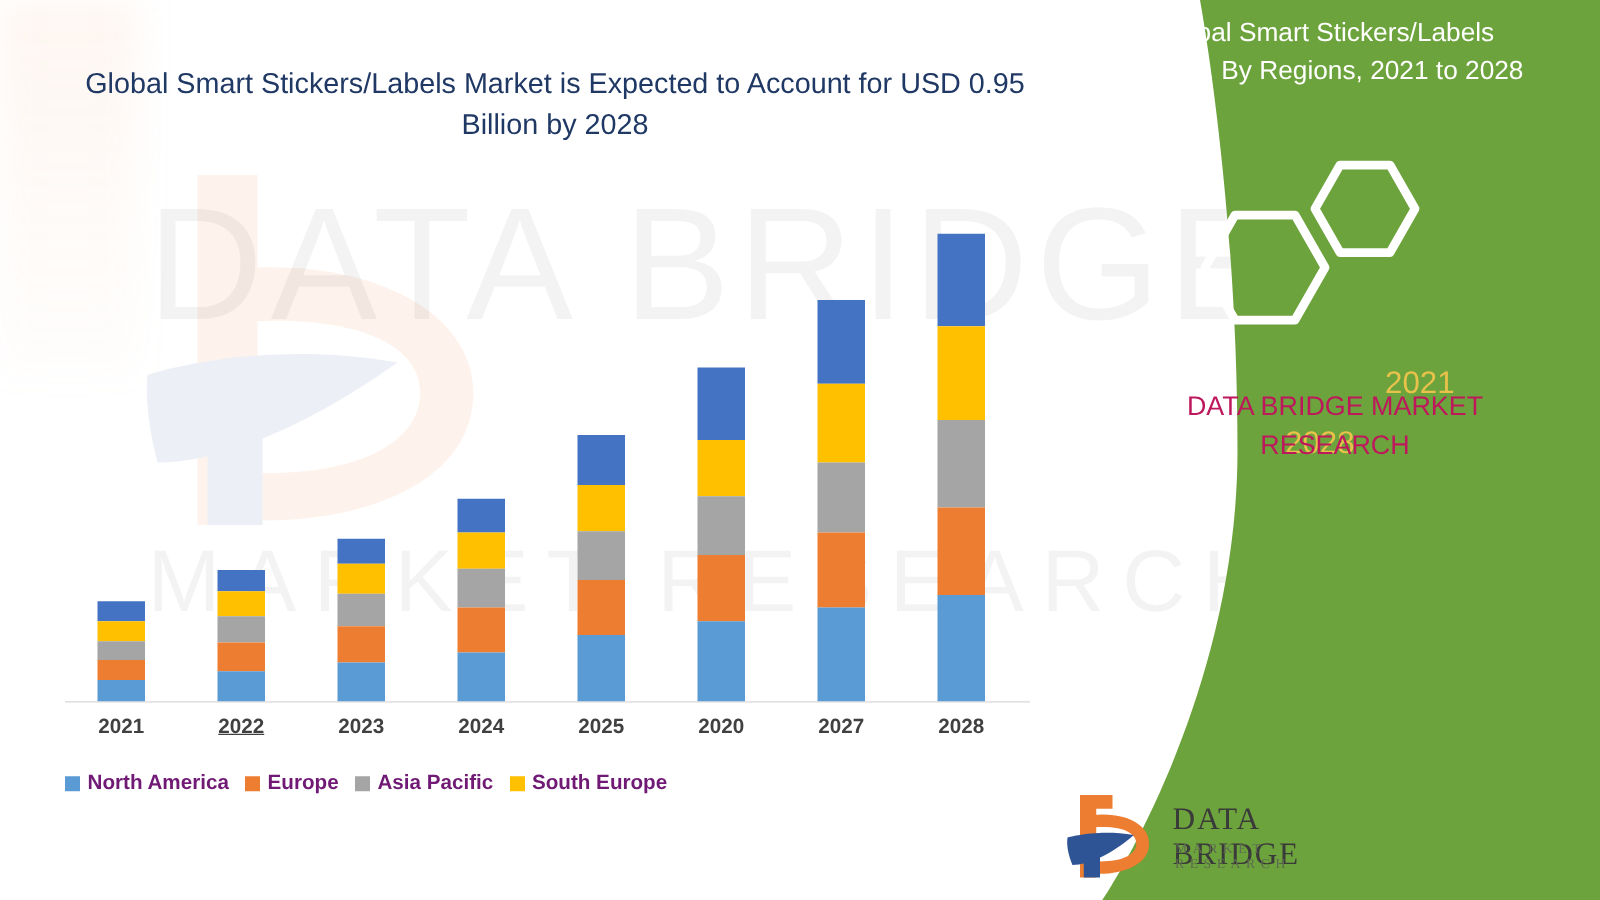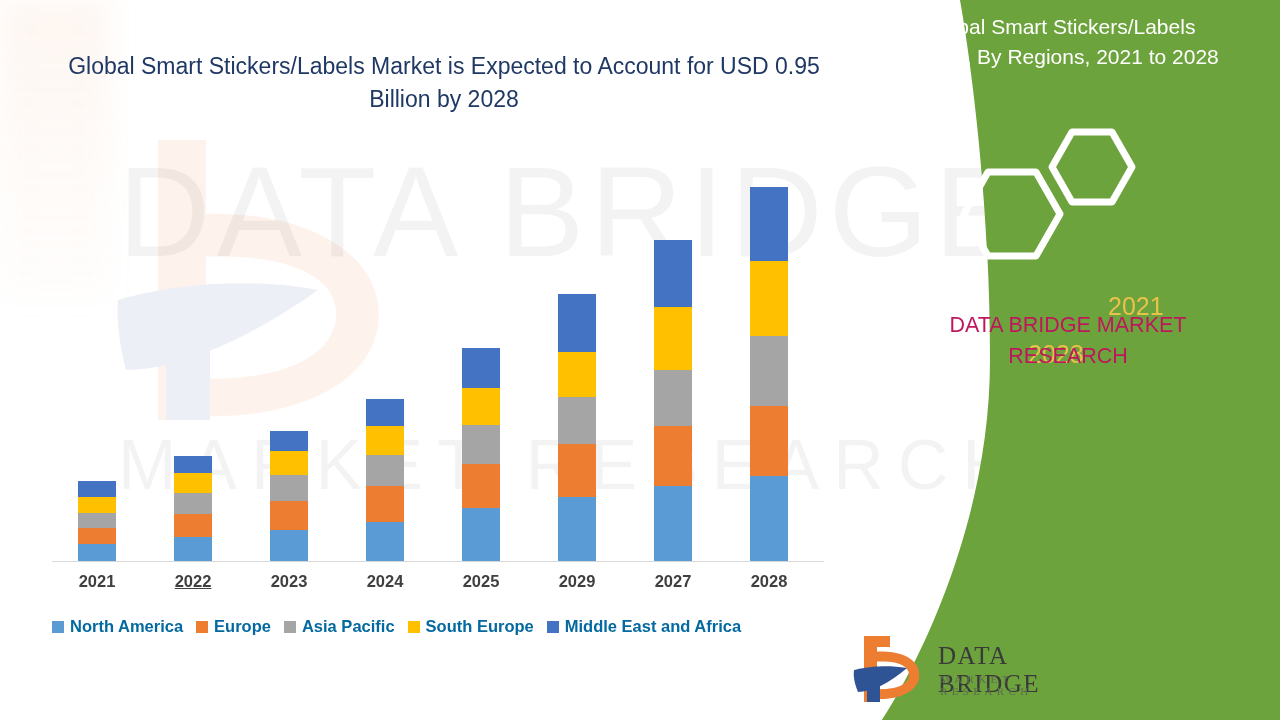--- a/index.html
+++ b/index.html
@@ -57,21 +57,21 @@
   }
   .xlab {
     position:absolute; width:80px; text-align:center;
     font-size:16.5px; font-weight:700; color:#404040;
   }
 
   
   .legend {
     position:absolute; left:52px; top:617px;
     display:flex; align-items:center; gap:0px;
-    font-size:16.5px; font-weight:700; color:#0369a1;
+    font-size:16.5px; font-weight:700; color:#701a75;
   }
   .lg-item { display:flex; align-items:center; margin-right:13px; }
   .lg-swatch { width:12px; height:12px; margin-right:6px; display:inline-block; }
 
   
   .green-panel {
     position:absolute; right:0; top:0; width:440px; height:524px;
   }
   .green-panel svg { position:absolute; inset:0; }
   .gp-title {
@@ -182,44 +182,40 @@
         <div class="seg" style="height: 70px; background: rgb(237, 125, 49);"></div>
         <div class="seg" style="height: 85px; background: rgb(91, 155, 213);"></div>
       </div>
     </div>
   <div class="xlabels">
       <div class="xlab" style="left: 5px;">2021</div>
       <div class="xlab" style="left: 101px; text-decoration: underline;">2022</div>
       <div class="xlab" style="left: 197px;">2023</div>
       <div class="xlab" style="left: 293px;">2024</div>
       <div class="xlab" style="left: 389px;">2025</div>
-      <div class="xlab" style="left: 485px;">2029</div>
+      <div class="xlab" style="left: 485px;">2020</div>
       <div class="xlab" style="left: 581px;">2027</div>
       <div class="xlab" style="left: 677px;">2028</div>
     </div>
   <div class="legend">
       <div class="lg-item">
         <span class="lg-swatch" style="background: rgb(91, 155, 213);"></span>
         <span>North America</span>
       </div>
       <div class="lg-item">
         <span class="lg-swatch" style="background: rgb(237, 125, 49);"></span>
         <span>Europe</span>
       </div>
       <div class="lg-item">
         <span class="lg-swatch" style="background: rgb(165, 165, 165);"></span>
         <span>Asia Pacific</span>
       </div>
       <div class="lg-item">
         <span class="lg-swatch" style="background: rgb(255, 192, 0);"></span>
         <span>South Europe</span>
-      </div>
-      <div class="lg-item">
-        <span class="lg-swatch" style="background: rgb(69, 115, 196);"></span>
-        <span>Middle East and Africa</span>
       </div>
     </div>
 
   <div class="green-panel">
     <svg viewBox="0 0 440 720" preserveAspectRatio="none">
       <path id="gp-shape" d="M120 0 L440 0 L440 720 L42 720
                              C42 720 150 560 150 360
                              C150 160 120 0 120 0 Z" fill="#6da33c"></path>
     </svg>
 

